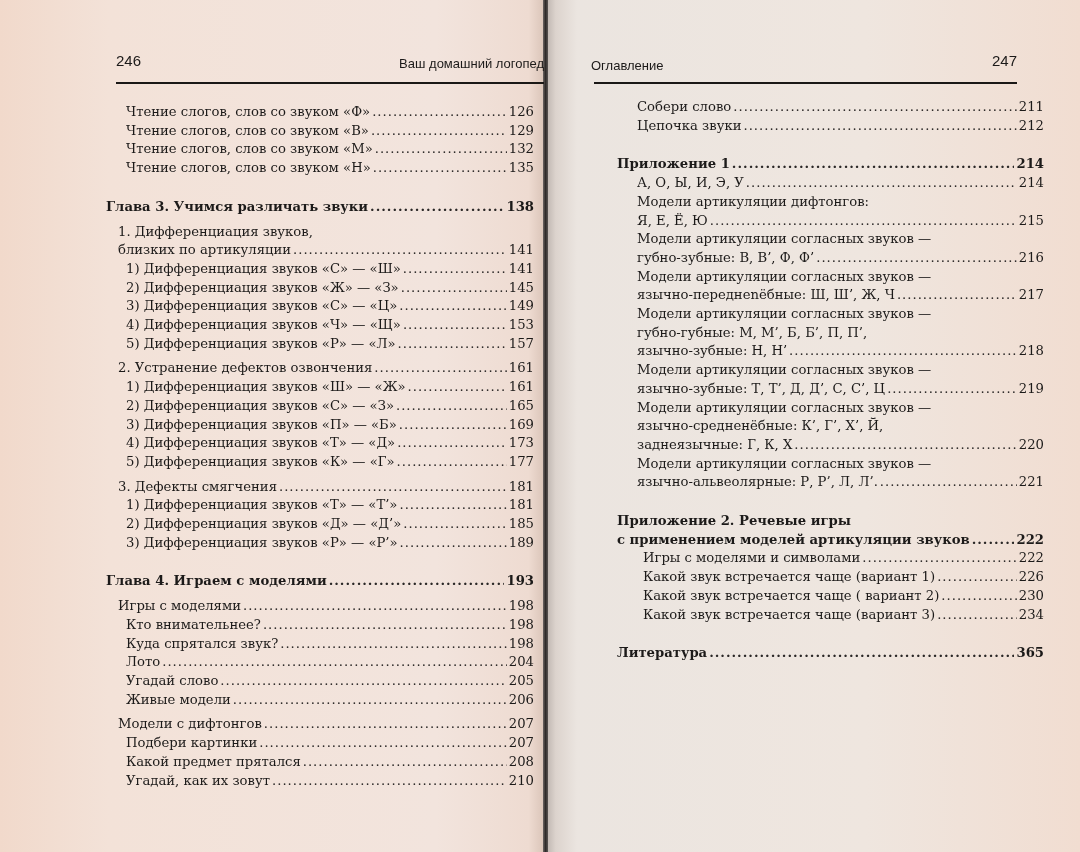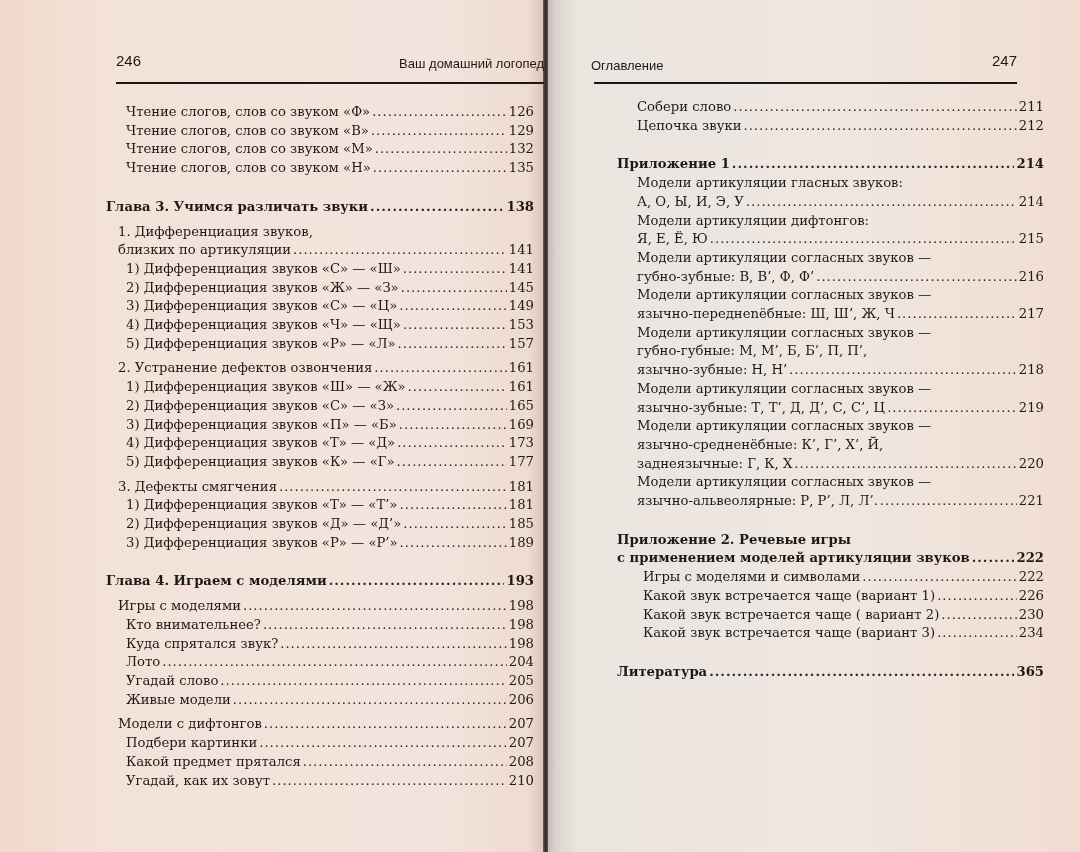--- a/index.html
+++ b/index.html
@@ -257,21 +257,20 @@
       <span class="lbl">Цепочка звуки</span>
       <span class="dots"></span>
       <span class="pg">212</span>
     </div>
   <div class="gap-m"></div>
   <div class="row bold">
       <span class="lbl">Приложение 1</span>
       <span class="dots"></span>
       <span class="pg">214</span>
     </div>
-  <div class="row plain i2"><span class="lbl">Модели артикуляции гласных звуков:</span></div>
   <div class="row i2">
       <span class="lbl">А, О, Ы, И, Э, У</span>
       <span class="dots"></span>
       <span class="pg">214</span>
     </div>
   <div class="row plain i2"><span class="lbl">Модели артикуляции дифтонгов:</span></div>
   <div class="row i2">
       <span class="lbl">Я, Е, Ё, Ю</span>
       <span class="dots"></span>
       <span class="pg">215</span>

